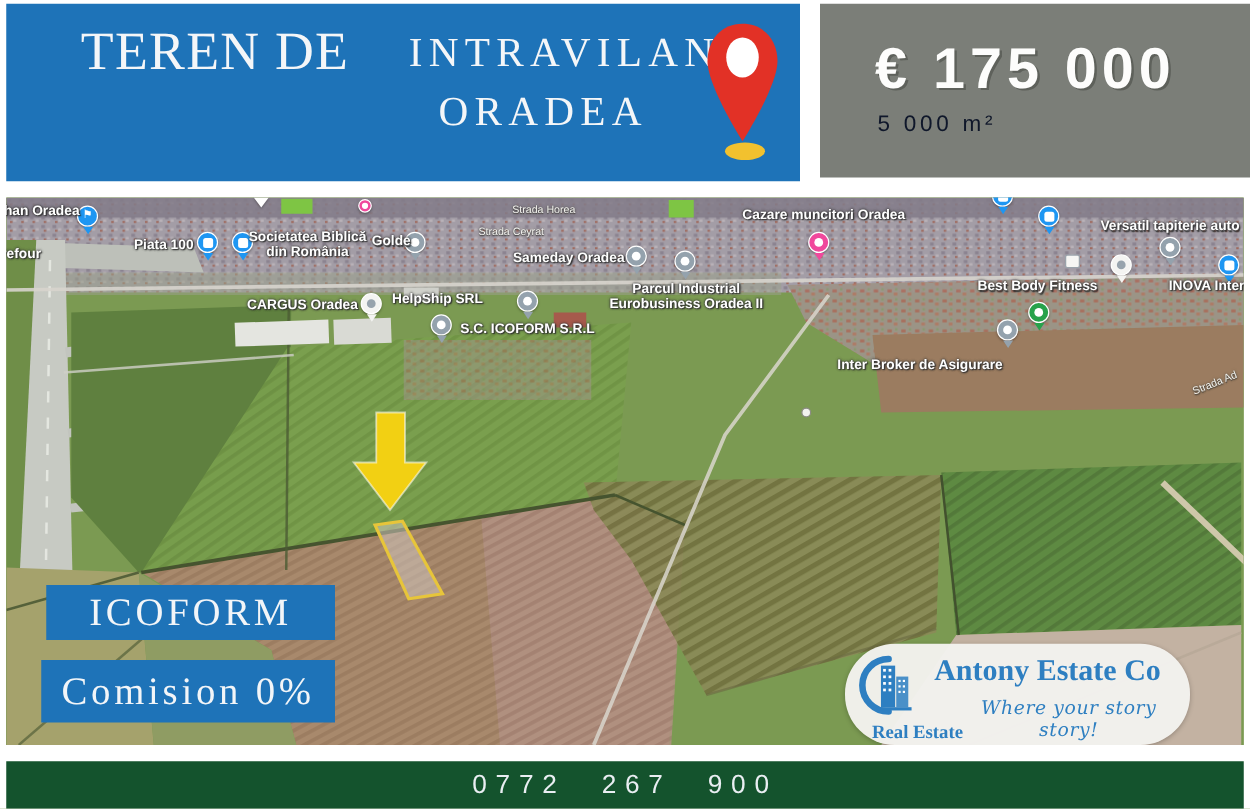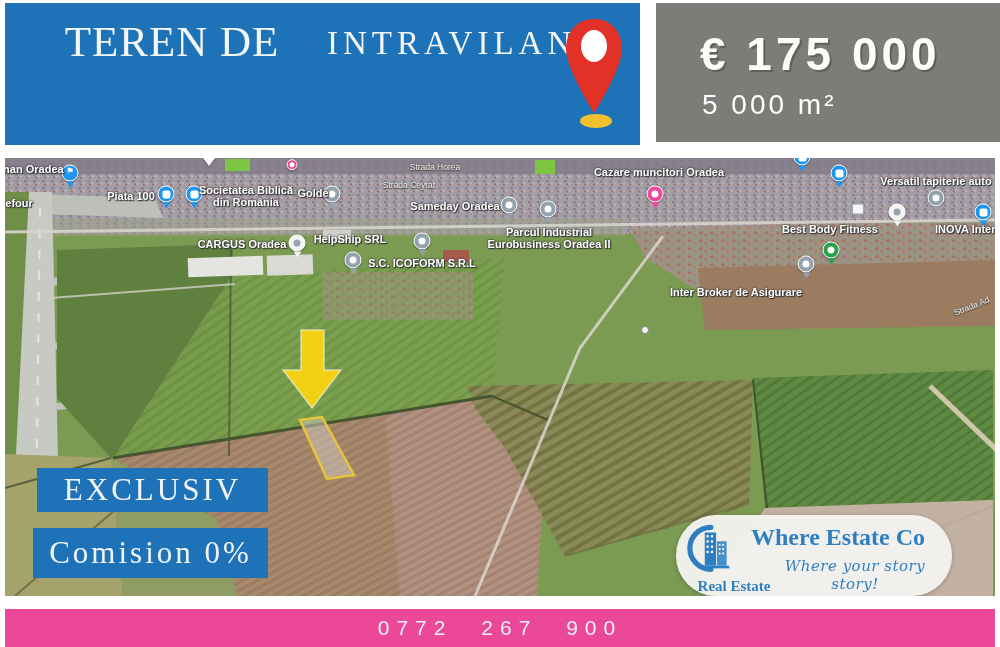--- a/index.html
+++ b/index.html
@@ -10,21 +10,21 @@
   
   .banner{left:5px;top:3px;width:635px;height:142px;background:#1e73b8;}
   .banner-title{left:22px;top:14px;width:290px;text-align:center;color:#f4f6f8;
     font-family:"Liberation Serif", serif;font-size:43px;line-height:50px;letter-spacing:1px;}
   .banner-loc{left:322px;top:17px;width:215px;text-align:center;color:#f4f6f8;
     font-family:"Liberation Serif", serif;font-size:33px;line-height:47px;letter-spacing:5px;}
   .hdr-pin{left:556px;top:14px;width:66px;height:116px;}
   .price-panel{left:656px;top:3px;width:328px;height:139px;background:#7b7e78;padding-left:44px;}
   .price{left:44px;top:24px;color:#fdfdfc;font-size:46px;font-weight:bold;letter-spacing:4px;
     text-shadow:2px 2px 0 #5e615b;}
-  .area{left:46px;top:86px;color:#ffffff;font-size:28px;letter-spacing:3px;}
+  .area{left:46px;top:86px;color:#0f172a;font-size:18px;letter-spacing:3px;}
 
   
   .map{left:5px;top:158px;width:990px;height:438px;overflow:hidden;background:#7b9a52;}
   .terrain{position:absolute;left:0;top:0;width:100%;height:100%;z-index:1;}
   .overlay-svg{position:absolute;left:0;top:0;width:100%;height:100%;z-index:2;}
 
   
   .pin{position:absolute;width:15px;height:15px;border-radius:50%;--c:#94a2ad;background:var(--c);
     border:1.5px solid #fff;box-shadow:0 1px 2px rgba(0,0,0,.35);transform:translate(-50%,-62%);z-index:3;}
   .pin::after{content:"";position:absolute;left:50%;bottom:-7px;transform:translateX(-50%);
@@ -64,33 +64,34 @@
   .logo{left:671px;top:357px;width:276px;height:81px;background:rgba(243,242,238,.97);
     border-radius:40px;z-index:5;box-shadow:0 1px 4px rgba(0,0,0,.25);}
   .logo-name{left:56px;top:9px;width:212px;text-align:center;color:#2e7fc1;
     font-family:"Liberation Serif", serif;font-weight:bold;font-size:24px;}
   .logo-tagline{left:90px;top:42px;width:178px;text-align:center;color:#2e7fc1;
     font-family:"DejaVu Serif", serif;font-style:italic;font-size:15px;letter-spacing:0.5px;}
   .logo-agency{left:13px;top:63px;width:90px;text-align:center;color:#2e7fc1;font-size:15px;font-weight:bold;font-family:Liberation Serif, serif;}
   .logo-icon{left:9px;top:7px;width:50px;height:56px;}
 
   
-  .footer{left:5px;top:609px;width:990px;height:38px;background:#ec4899;z-index:6;}
+  .footer{left:5px;top:609px;width:990px;height:38px;background:#14532d;z-index:6;}
   .phone{width:100%;text-align:center;line-height:38px;color:#e9eef2;font-size:21px;
     letter-spacing:7px;word-spacing:16px;}
 </style>
 </head>
 <body>
 
 <div class="abs banner">
   <div class="abs banner-title">
     <div>TEREN DE</div>
   </div>
   <div class="abs banner-loc">
     <div>INTRAVILAN</div>
+    <div>ORADEA</div>
   </div>
   <svg class="abs hdr-pin" viewBox="0 0 66 116">
     <ellipse cx="35" cy="104" rx="16" ry="7" fill="#f2c12e"></ellipse>
     <path d="M33 2 C16 2 5 15 5 32 C5 52 33 96 33 96 C33 96 61 52 61 32 C61 15 50 2 33 2 Z" fill="#e23126"></path>
     <ellipse cx="33" cy="29" rx="13" ry="16" fill="#ffffff"></ellipse>
   </svg>
 </div>
 
 <div class="abs price-panel">
   <div class="abs price">€ 175 000</div>
@@ -229,21 +230,21 @@
   </div>
   <div class="mlabel" style="left:654px;top:15px;">Cazare muncitori Oradea</div>
   <div class="mlabel" style="left:931px;top:24px;">Versatil tapiterie auto</div>
   <div class="mlabel" style="left:825px;top:72px;">Best Body Fitness</div>
   <div class="mlabel mlabel--edge" style="left:930px;top:66px;">INOVA Internat</div>
   <div class="mlabel" style="left:731px;top:107px;margin-top:28px;">Inter Broker de Asigurare</div>
   <div class="street" style="left:430px;top:9px;">Strada Horea</div>
   <div class="street" style="left:404px;top:27px;">Strada Ceyrat</div>
   <div class="street street--rot" style="left:948px;top:143px;">Strada Ad</div>
 
-  <div class="badge badge--exclusiv">EXCLUSIV</div>
+  <div class="badge badge--exclusiv">ICOFORM</div>
   <div class="badge badge--comision">Comision 0%</div>
 
   <div class="abs logo">
     <svg class="abs logo-icon" viewBox="0 0 52 64">
       <path d="M27 6 A23 23 0 1 0 27 54" fill="none" stroke="#2e7fc1" stroke-width="6" stroke-linecap="round"></path>
       <rect x="20" y="12" width="13" height="38" fill="#2e7fc1"></rect>
       <rect x="34" y="22" width="11" height="28" fill="#4a90c8"></rect>
       <g fill="#ffffff">
         <rect x="22" y="15" width="2.5" height="2.5"></rect>
           <rect x="27" y="15" width="2.5" height="2.5"></rect>
@@ -255,21 +256,21 @@
           <rect x="27" y="33" width="2.5" height="2.5"></rect>
         <rect x="36" y="25" width="2" height="2"></rect>
           <rect x="40" y="25" width="2" height="2"></rect>
         <rect x="36" y="30" width="2" height="2"></rect>
           <rect x="40" y="30" width="2" height="2"></rect>
         <rect x="36" y="35" width="2" height="2"></rect>
           <rect x="40" y="35" width="2" height="2"></rect>
       </g>
       <rect x="16" y="50" width="32" height="3" fill="#2e7fc1"></rect>
     </svg>
-    <div class="abs logo-name">Where Estate Co</div>
+    <div class="abs logo-name">Antony Estate Co</div>
     <div class="abs logo-tagline">Where your story story!</div>
     <div class="abs logo-agency">Real Estate Agency</div>
   </div>
 </div>
 
 <div class="abs footer">
   <div class="phone">0772 267 900</div>
 </div>
 
 </body></html>

